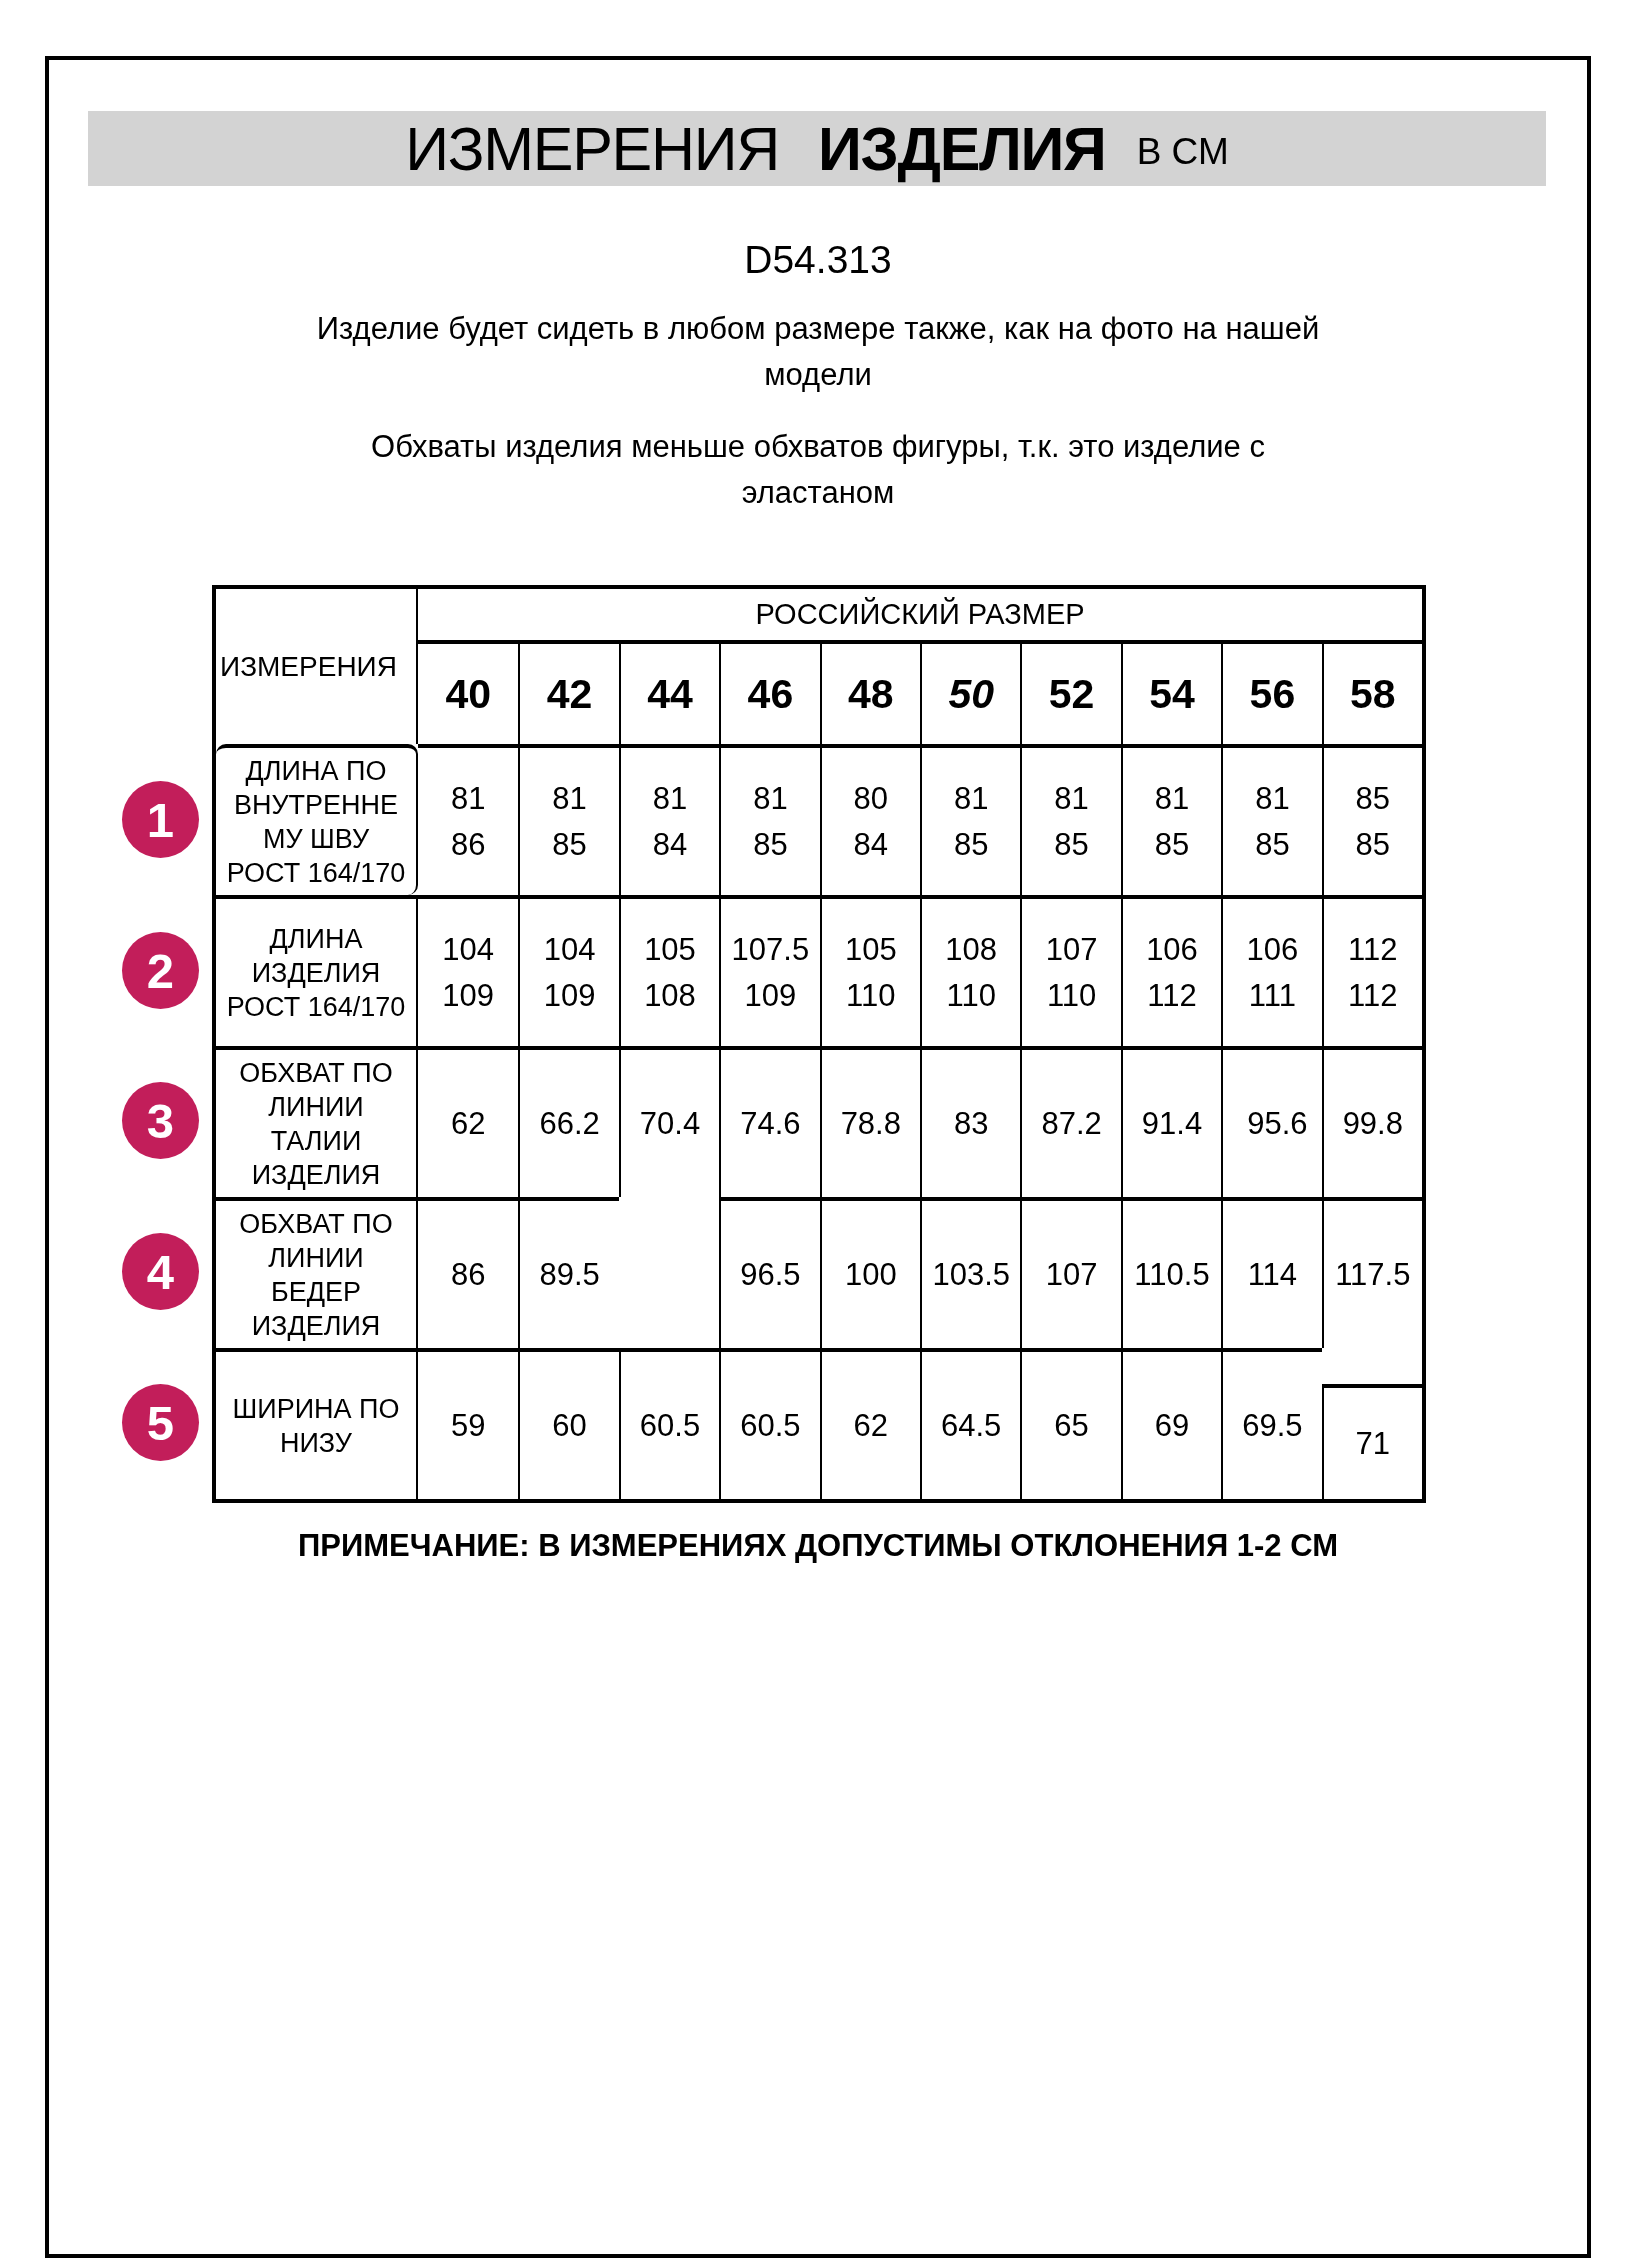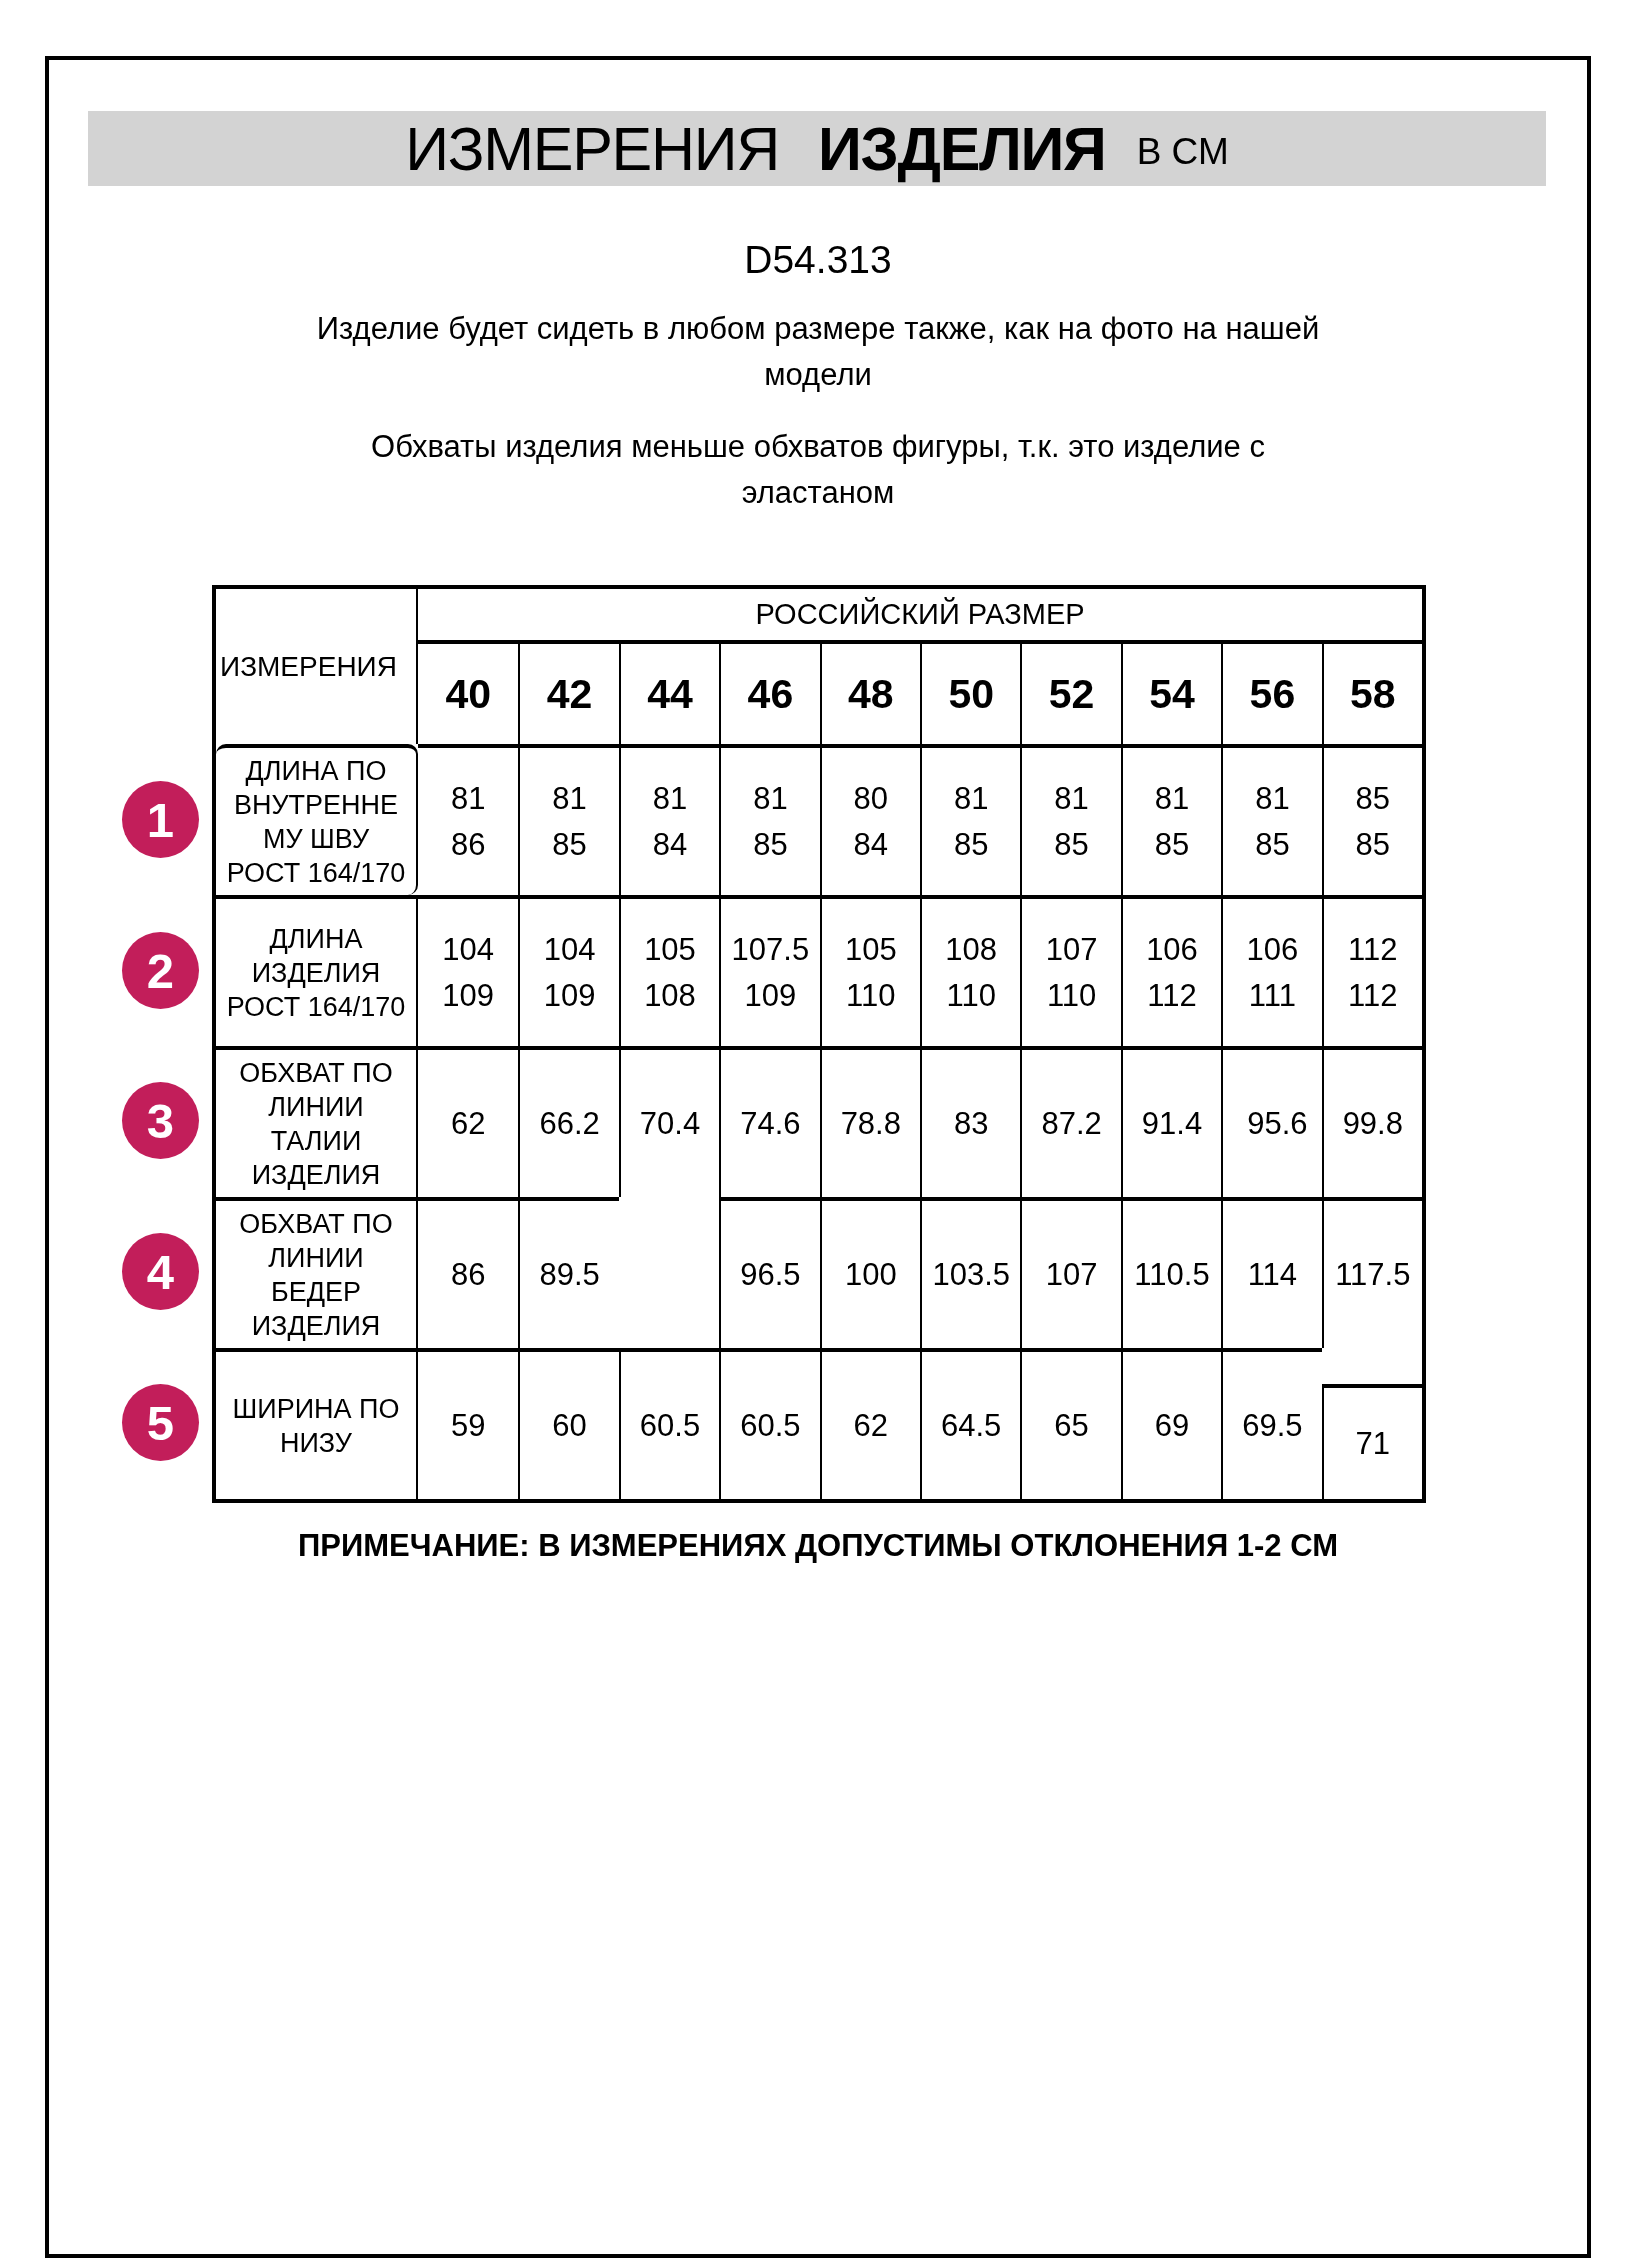--- a/index.html
+++ b/index.html
@@ -80,21 +80,21 @@
 модели</div>
 
   <div class="size-table">
       <div class="cell corner rb" style="grid-area: 1 / 1 / 3;">ИЗМЕРЕНИЯ</div>
       <div class="cell band bandb" style="grid-area: 1 / 2 / auto / 12;">РОССИЙСКИЙ РАЗМЕР</div>
       <div class="cell size" style="grid-area: 2 / 2;">40</div>
       <div class="cell size v" style="grid-area: 2 / 3;">42</div>
       <div class="cell size v" style="grid-area: 2 / 4;">44</div>
       <div class="cell size v" style="grid-area: 2 / 5;">46</div>
       <div class="cell size v" style="grid-area: 2 / 6;">48</div>
-      <div class="cell size v" style="grid-area: 2 / 7;">50</div>
+      <div class="cell size v" style="grid-area: 2 / 7; font-style: italic;">50</div>
       <div class="cell size v" style="grid-area: 2 / 8;">52</div>
       <div class="cell size v" style="grid-area: 2 / 9;">54</div>
       <div class="cell size v" style="grid-area: 2 / 10;">56</div>
       <div class="cell size v" style="grid-area: 2 / 11;">58</div>
       <div class="cell rowlabel rb ht" style="grid-area: 3 / 1; border-radius: 10px;">ДЛИНА ПО
 ВНУТРЕННЕ
 МУ ШВУ
 РОСТ 164/170</div>
       <div class="cell val ht" style="grid-area: 3 / 2;">81
 86</div>

